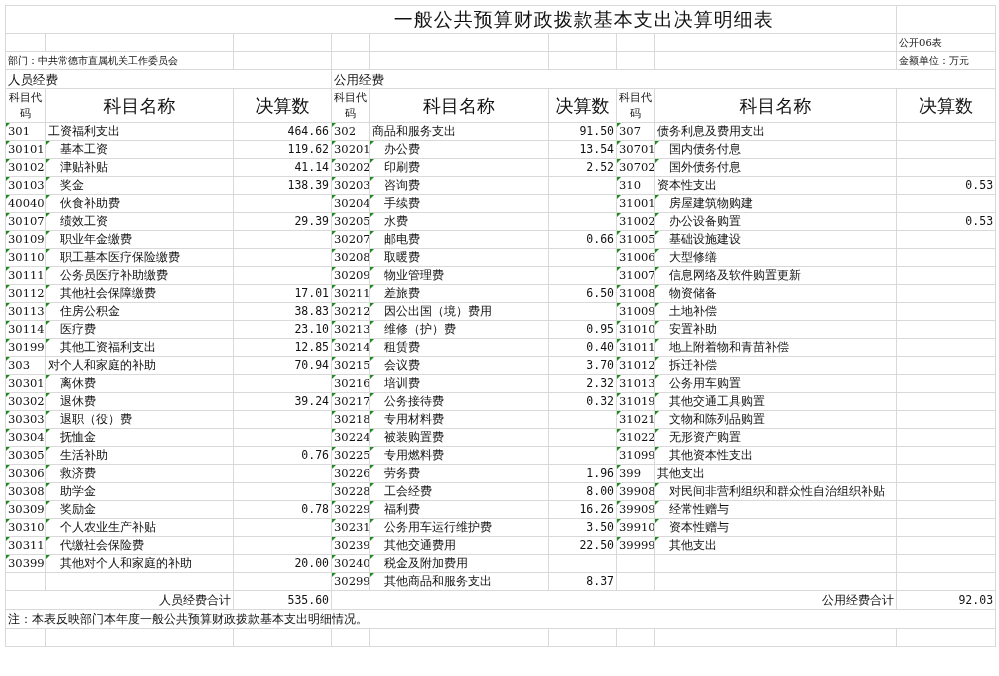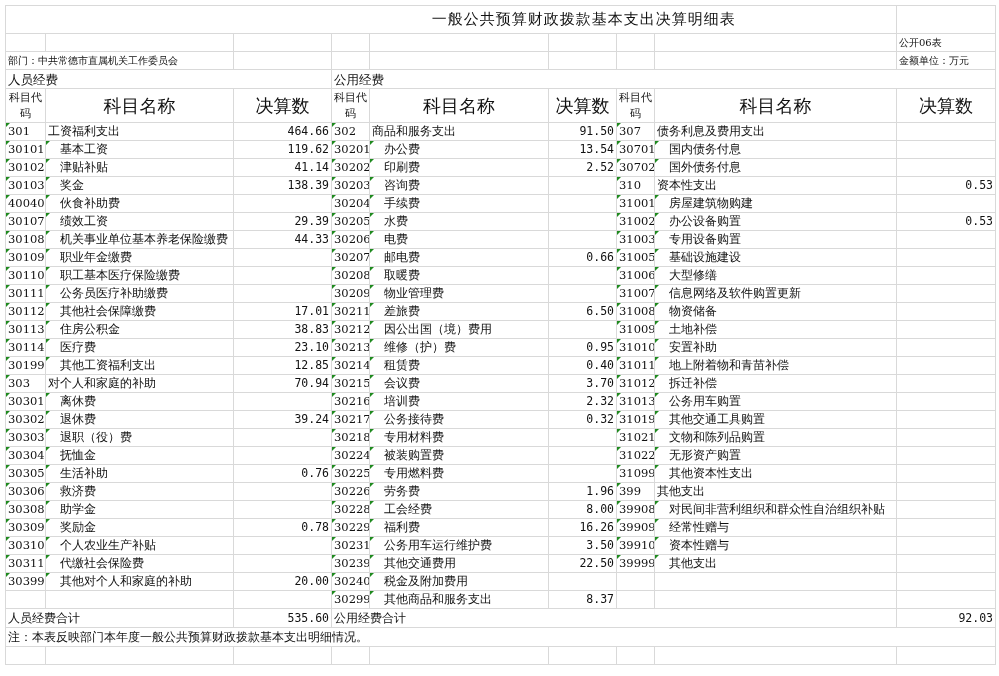--- a/index.html
+++ b/index.html
@@ -1,31 +1,31 @@
 <!DOCTYPE html>
 <html><head>
 <meta charset="utf-8">
 <style>
   html, body { margin:0; padding:0; background:#ffffff; }
   body { width:999px; height:676px; overflow:hidden; position:relative; font-family:"DejaVu Serif","Liberation Serif",serif; color:#111; }
   .sheet { position:absolute; left:5px; top:5px; width:990px; }
   table { border-collapse:collapse; table-layout:fixed; width:990px; }
   td { border:1px solid #d9d9d9; padding:0 2px; height:17px; font-size:12px; line-height:17px; white-space:nowrap; overflow:hidden; position:relative; }
-  .title-cell { height:27px; font-size:15px; font-family:"DejaVu Sans","Liberation Sans",sans-serif; text-align:center; letter-spacing:1px; font-weight:500; border-bottom:1px solid #d9d9d9; }
+  .title-cell { height:27px; font-size:19px; font-family:"DejaVu Sans","Liberation Sans",sans-serif; text-align:center; letter-spacing:1px; font-weight:500; border-bottom:1px solid #d9d9d9; }
   .blank { height:16px; }
   .small { font-size:10px; }
   .sec-hdr { font-size:12.5px; height:18px; }
   .col-hdr td { height:33px; text-align:center; font-size:18px; line-height:16px; }
   .col-hdr td.code { font-size:11px; white-space:normal; line-height:16px; }
   .num { text-align:right; font-family:"DejaVu Sans Mono","Liberation Mono",monospace; font-size:11.5px; letter-spacing:0; }
   .code { font-family:"DejaVu Serif","Liberation Serif",serif; font-size:11.5px; }
   .name.sub { padding-left:14px; }
   .tri::before { content:""; position:absolute; left:0; top:0; width:0; height:0; border-top:4px solid #1e8a1e; border-right:4px solid transparent; }
   .total td { height:18px; }
-  .center { text-align:left;margin-top:44px; }
+  .center { text-align:right;margin-top:44px; }
   .note td { height:18px; }
 </style>
 </head>
 <body>
 
 <div class="sheet">
 <table>
   <colgroup>
     <col style="width:40px">
         <col style="width:188px">
@@ -140,31 +140,20 @@
           <td class="name sub tri">绩效工资</td>
           <td class="num">29.39</td>
           <td class="code tri">30205</td>
           <td class="name sub tri">水费</td>
           <td class="num"></td>
           <td class="code tri">31002</td>
           <td class="name sub tri">办公设备购置</td>
           <td class="num">0.53</td>
         </tr>
         <tr>
-          <td class="code tri">30108</td>
-          <td class="name sub tri">机关事业单位基本养老保险缴费</td>
-          <td class="num">44.33</td>
-          <td class="code tri">30206</td>
-          <td class="name sub tri">电费</td>
-          <td class="num"></td>
-          <td class="code tri">31003</td>
-          <td class="name sub tri">专用设备购置</td>
-          <td class="num"></td>
-        </tr>
-        <tr>
           <td class="code tri">30109</td>
           <td class="name sub tri">职业年金缴费</td>
           <td class="num"></td>
           <td class="code tri">30207</td>
           <td class="name sub tri">邮电费</td>
           <td class="num">0.66</td>
           <td class="code tri">31005</td>
           <td class="name sub tri">基础设施建设</td>
           <td class="num"></td>
         </tr>

